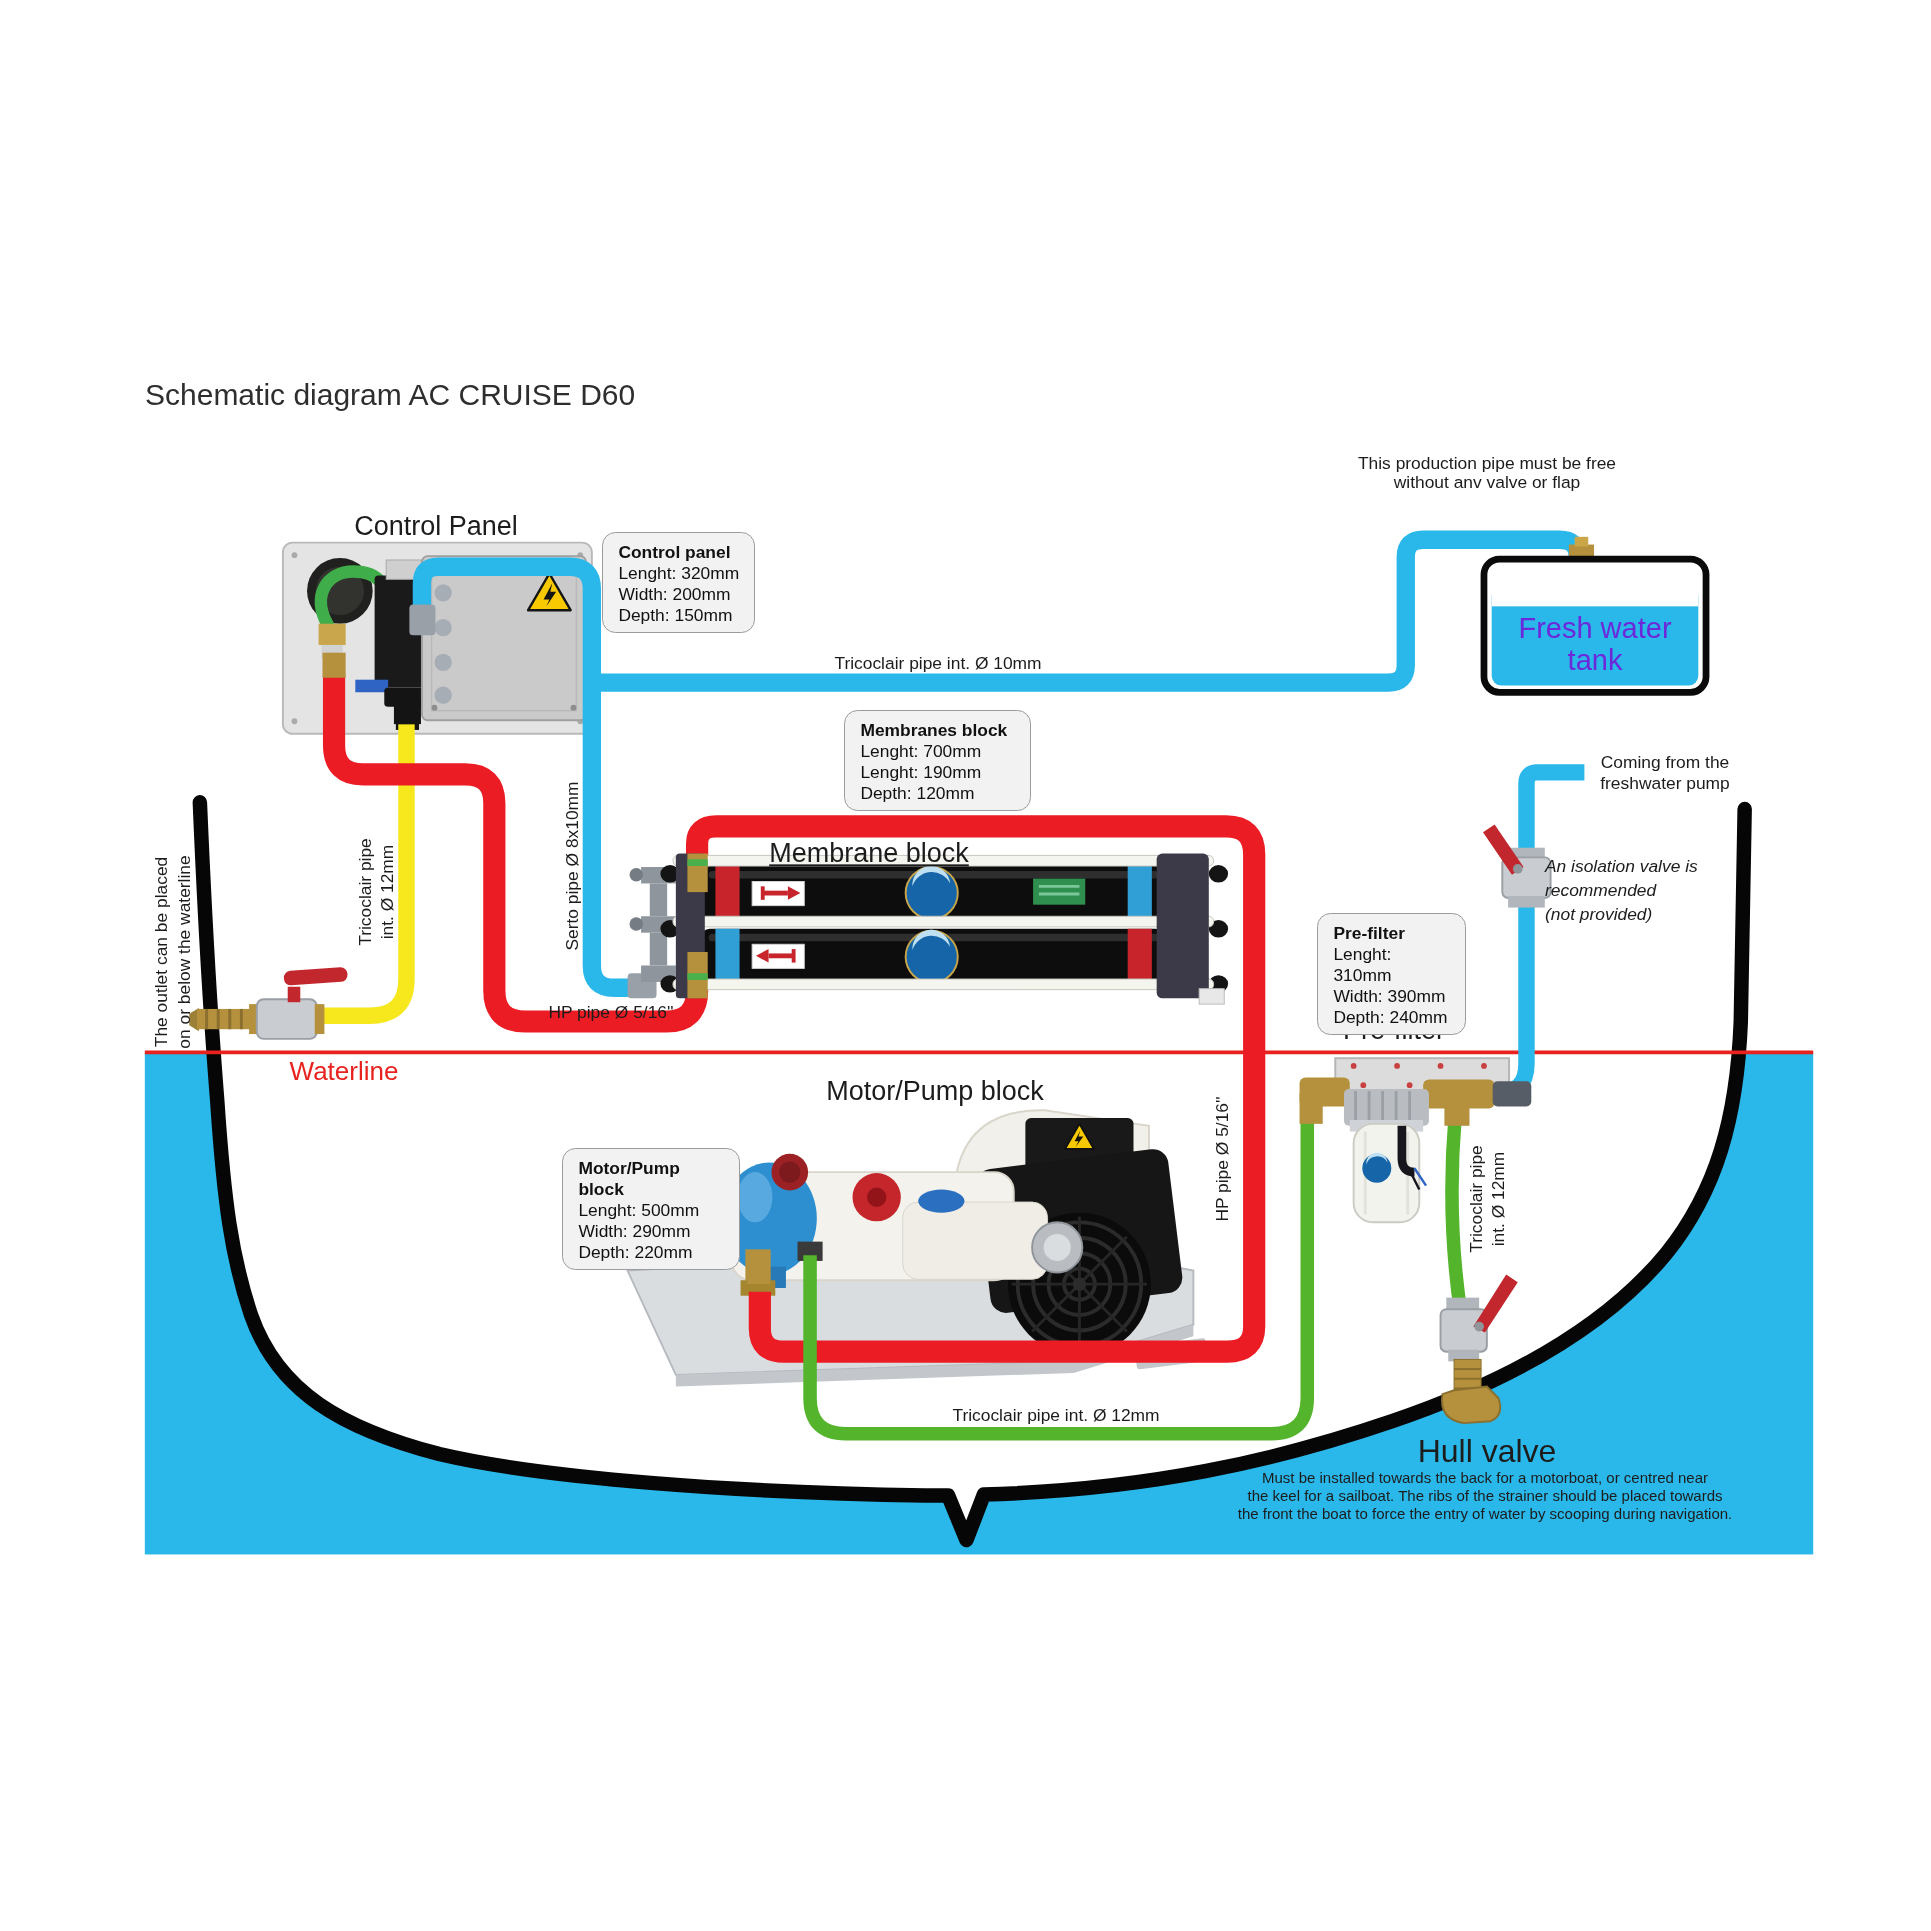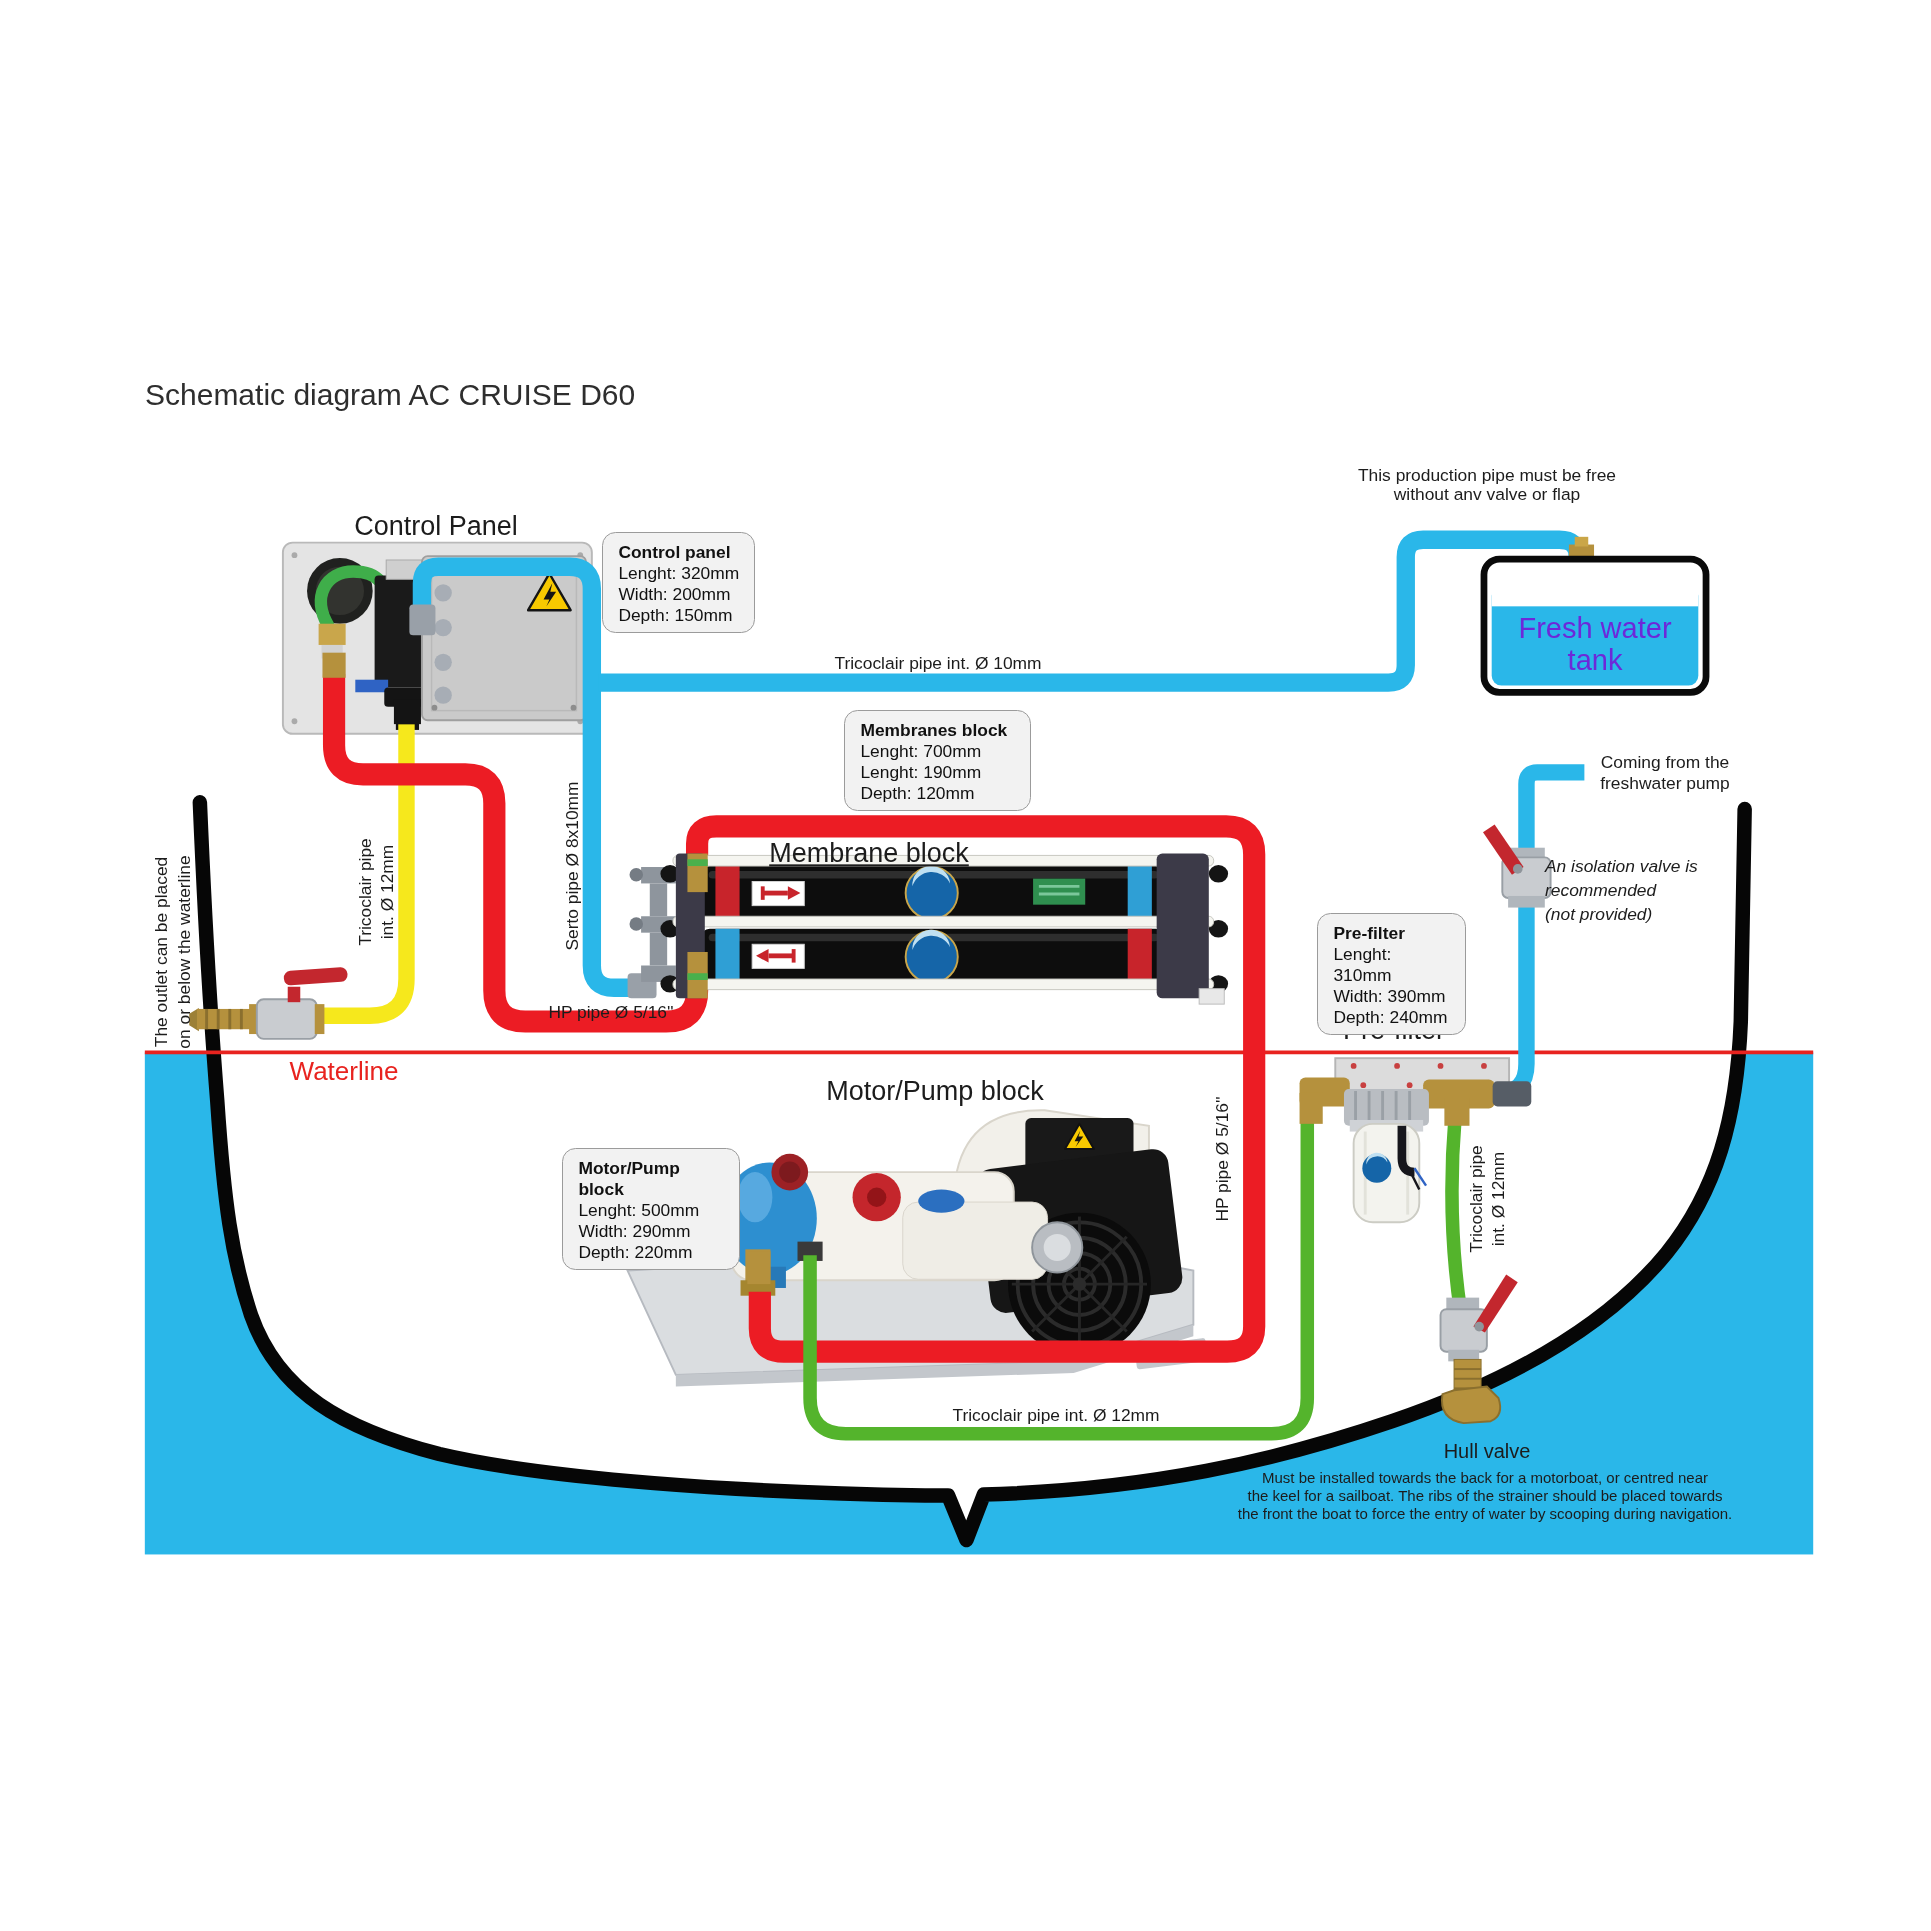--- a/index.html
+++ b/index.html
@@ -256,21 +256,21 @@
     <line x1="1461" y1="1214" x2="1470" y2="1232" stroke="#16161c" stroke-width="2.5"></line>
   </g>
 </svg>
 
 <div class="lbl title" style="left:145px; top:378px;">Schematic diagram AC CRUISE D60</div>
 
 <div class="lbl h c" style="left:436px; top:527px;">Control Panel</div>
 <div class="lbl h c" style="left:869px; top:854px;text-decoration:underline;">Membrane block</div>
 <div class="lbl h c" style="left:935px; top:1092px;">Motor/Pump block</div>
 <div class="lbl h c" style="left:1394px; top:1031px;">Pre-filter</div>
-<div class="lbl c" style="left:1487px; top:1452px; font-size:20px;">Hull valve</div>
+<div class="lbl c" style="left:1487px; top:1452px; font-size:32px;">Hull valve</div>
 <div class="lbl red c" style="left:344px; top:1071px;">Waterline</div>
 <div class="lbl tank-lbl c" style="left:1595px; top:644px;">Fresh water tank</div>
 
 <div class="infobox" style="left:602px; top:532px; width:153px;">
   <div class="t">Control panel</div>
   <div>Lenght: 320mm</div>
   <div>Width: 200mm</div>
   <div>Depth: 150mm</div>
 </div>
 <div class="infobox" style="left:844px; top:710px; width:187px;">
@@ -299,21 +299,21 @@
 <div class="lbl s c" style="left:1056px; top:1415px;">Tricoclair pipe int. Ø 12mm</div>
 <div class="lbl s v ctr" style="left:376px; top:892px; line-height:22px;">
   <div>Tricoclair pipe</div>
   <div>int. Ø 12mm</div>
 </div>
 <div class="lbl s v ctr" style="left:1487px; top:1199px; line-height:22px;">
   <div>Tricoclair pipe</div>
   <div>int. Ø 12mm</div>
 </div>
 
-<div class="lbl s c ctr" style="left:1487px; top:485px; line-height:19.3px;">
+<div class="lbl s c ctr" style="left:1487px; top:473px; line-height:19.3px;">
   <div>This production pipe must be free</div>
   <div>without anv valve or flap</div>
 </div>
 <div class="lbl s c ctr" style="left:1665px; top:773px; line-height:21px;">
   <div>Coming from the</div>
   <div>freshwater pump</div>
 </div>
 <div class="lbl s" style="left:1545px; top:854px; line-height:24px;font-style:italic;">
   <div>An isolation valve is</div>
   <div>recommended</div>

